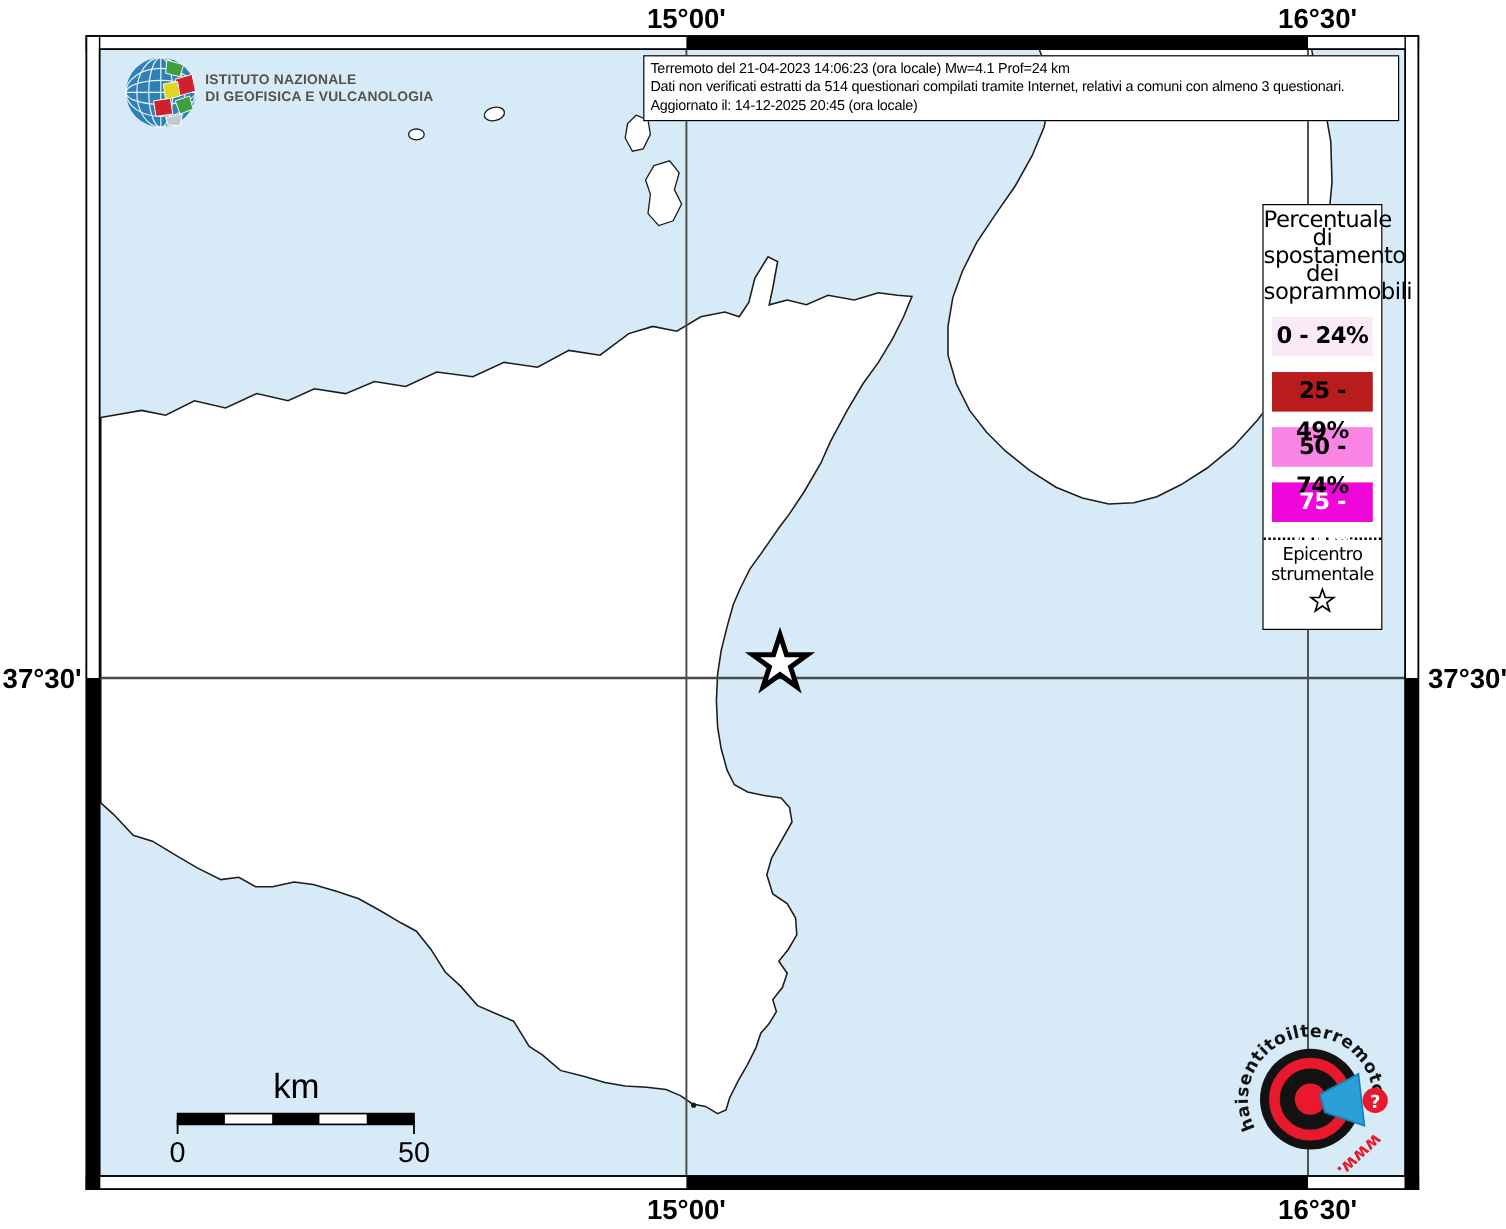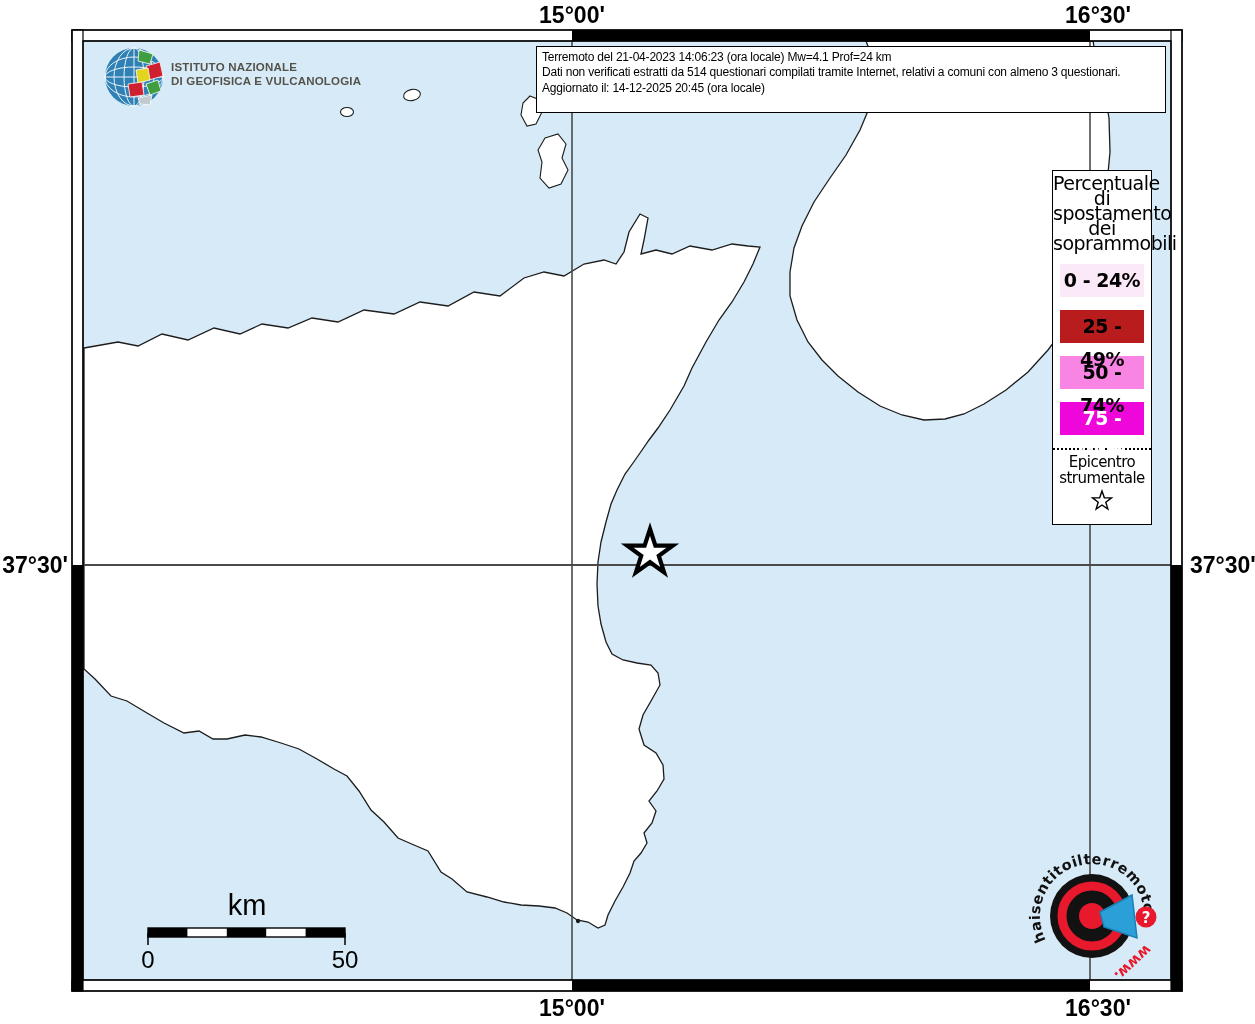--- a/index.html
+++ b/index.html
@@ -4,21 +4,21 @@
 <style>
   html,body{margin:0;padding:0;background:#fff;}
   #page{position:relative;width:1255px;height:1024px;background:#fff;overflow:hidden;
         font-family:"Liberation Sans",sans-serif;}
   #mapsvg{position:absolute;left:0;top:0;}
   .axis-label{position:absolute;font-size:23px;color:#000;white-space:nowrap;
               font-family:"Liberation Sans",sans-serif;font-weight:bold;}
   .axis-top{top:2px;transform:translateX(-50%);}
   .axis-bottom{top:995px;transform:translateX(-50%);}
   #infobox{position:absolute;left:536px;top:46px;width:618px;background:#fff;
-           border:1.3px solid #000;padding:3px 5px 16px 5px;font-size:12px;line-height:15.3px;
+           border:1.3px solid #000;padding:3px 5px 4px 5px;font-size:12px;line-height:15.3px;
            letter-spacing:-0.2px;white-space:nowrap;z-index:5;}
   #legend{position:absolute;left:1052px;top:170px;width:98px;background:#fff;
           border:1.6px solid #000;z-index:5;text-align:center;
           font-family:"DejaVu Sans",sans-serif;}
   #legend .ltitle{font-weight:normal;font-size:19px;line-height:15px;padding-top:5px;letter-spacing:-0.5px;}
   .swatch{width:84px;height:33px;margin:13px auto 0 auto;font-weight:bold;font-size:19px;
           line-height:33px;letter-spacing:-0.5px;}
   #epicsec{border-top:2px dotted #000;margin-top:13px;padding:4px 0 6px 0;}
   #epicsec .eline{font-weight:normal;font-size:15px;line-height:16px;letter-spacing:-0.5px;}
   #ingvtext{position:absolute;left:171px;top:61px;font-size:11.5px;font-weight:bold;

